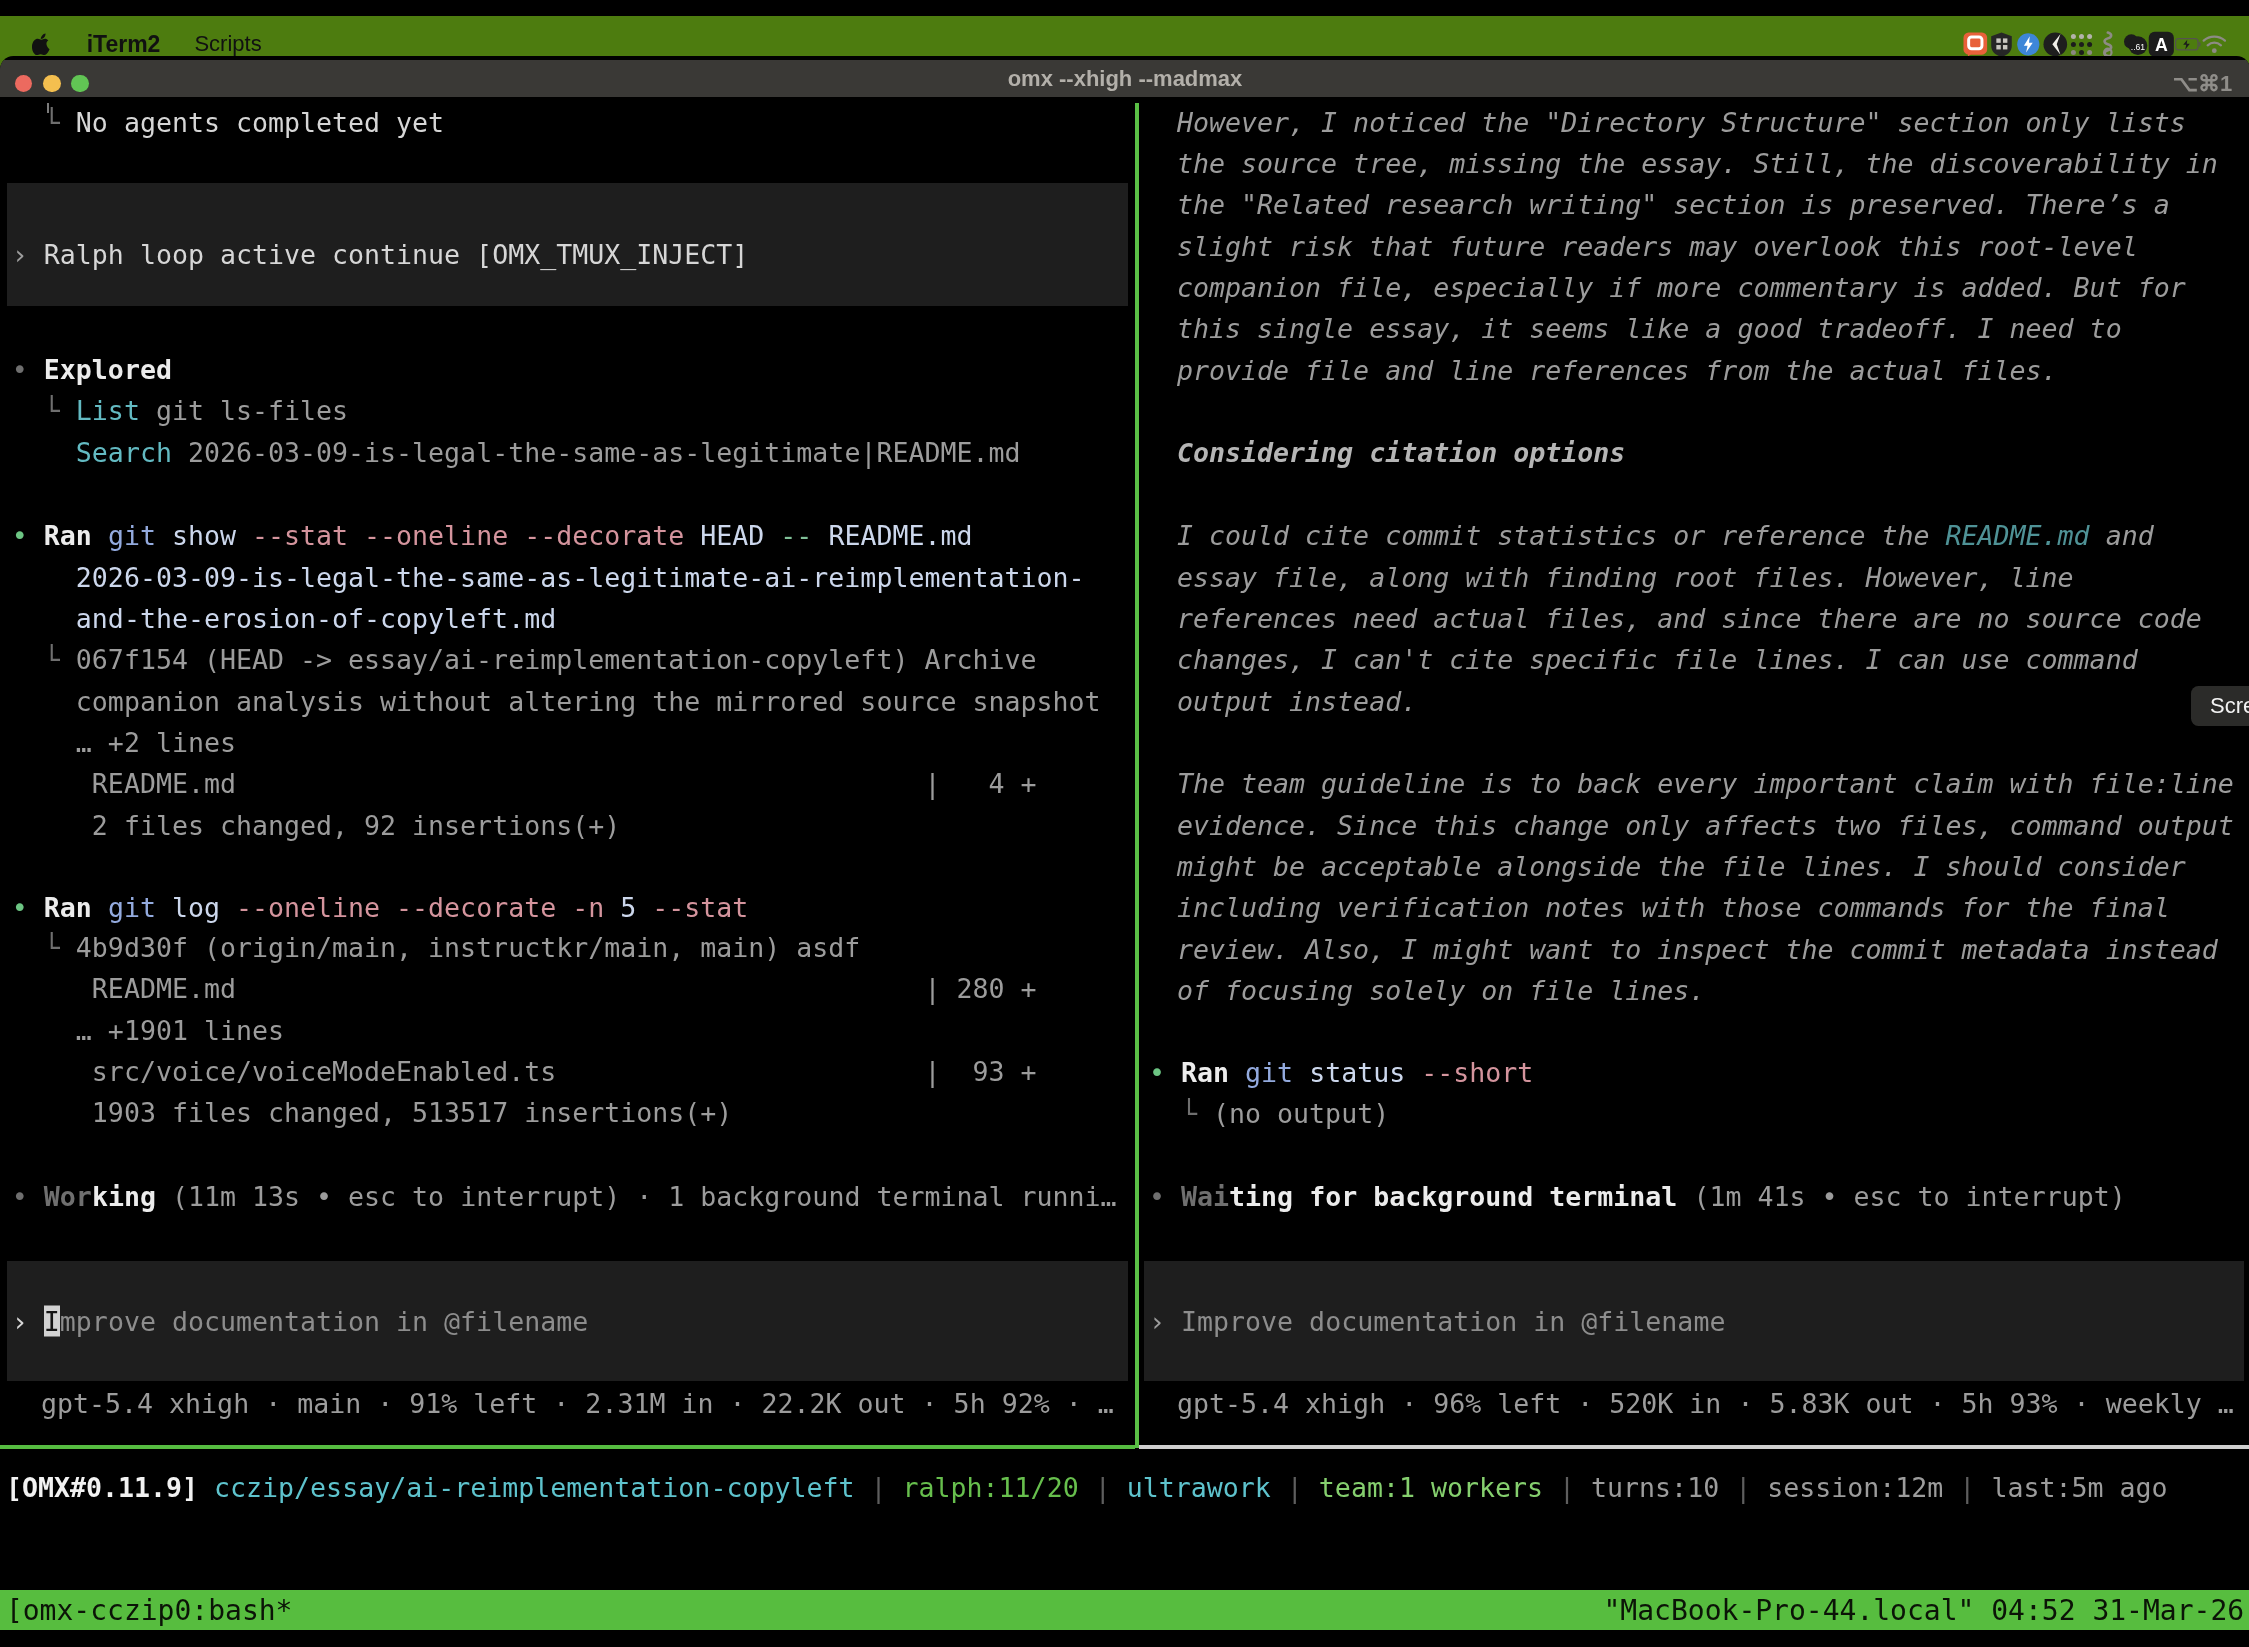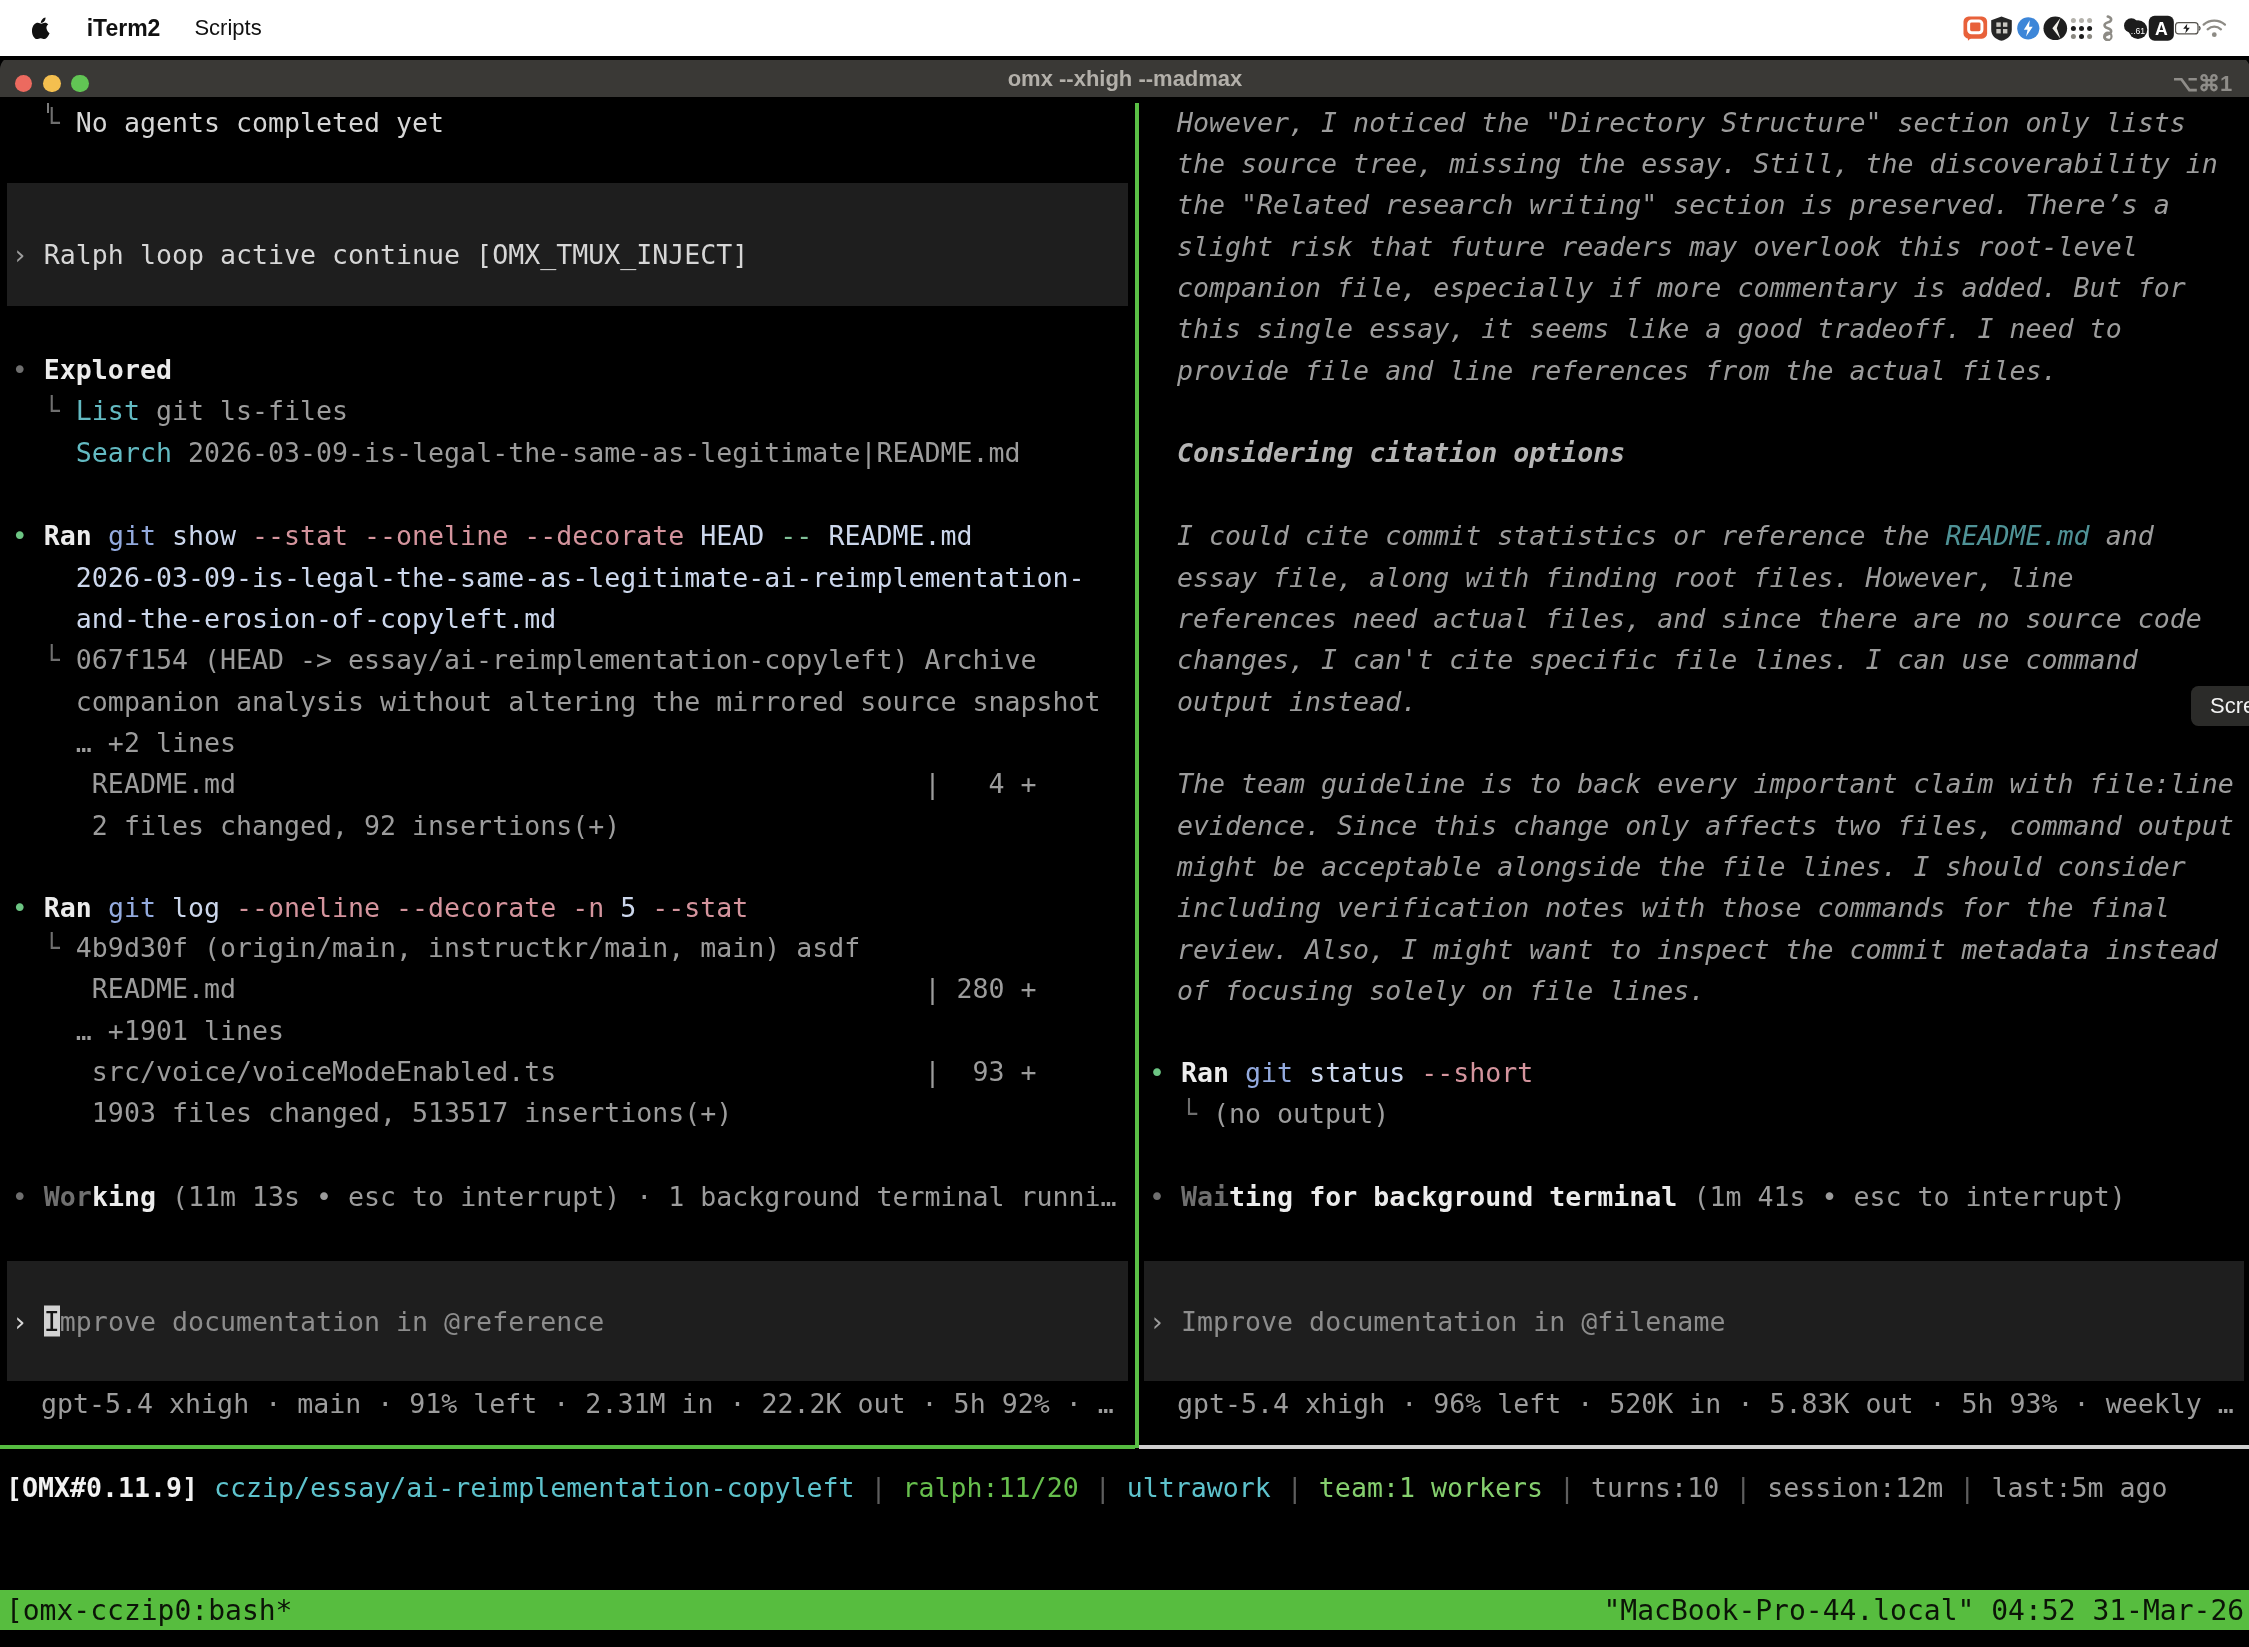--- a/index.html
+++ b/index.html
@@ -1,19 +1,19 @@
 <!DOCTYPE html>
 <html style="font-size:11.8px"><head>
 <meta charset="utf-8">
 <style>
   html,body{margin:0;padding:0;background:#000;width:2250px;height:1648px;overflow:hidden;}
   *{box-sizing:border-box;}
 
   
-  .menubar{position:absolute;left:0;top:0;width:2250px;height:56px;background:#ffffff;
+  .menubar{position:absolute;left:0;top:16px;width:2250px;height:56px;background:#4d7c0f;
     display:flex;align-items:center;justify-content:space-between;
     font-family:"Liberation Sans",sans-serif;color:#111;}
   .menubar-left{display:flex;align-items:center;padding-left:32px;gap:34px;}
   .apple{width:20.7px;height:23.6px;display:flex;align-items:center;}
   .menu-item{font-size:22px;white-space:nowrap;}
   .menu-item.app{font-weight:bold;font-size:23px;}
   .menubar-right{display:flex;align-items:center;padding-right:22px;}
   .sicon{width:26.6px;height:26.6px;display:flex;align-items:center;justify-content:center;position:relative;}
 
   
@@ -198,21 +198,21 @@
     <div class="tl" style="left: 11.8px; top: 742px;"><span class="c-d">    </span><span class="c-g">… +2 lines</span></div>
     <div class="tl" style="left: 11.8px; top: 783px;"><span class="c-d">     </span><span class="c-g">README.md                                           |   4 +</span></div>
     <div class="tl" style="left: 11.8px; top: 825px;"><span class="c-d">     </span><span class="c-g">2 files changed, 92 insertions(+)</span></div>
     <div class="tl" style="left: 11.8px; top: 907px;"><span class="c-gb">• </span><span class="c-b">Ran </span><span class="c-bl">git </span><span class="c-lt">log </span><span class="c-pk">--oneline --decorate </span><span class="c-pk">-n </span><span class="c-lt">5 </span><span class="c-pk">--stat</span></div>
     <div class="tl" style="left: 11.8px; top: 947px;"><span class="c-d">  └ </span><span class="c-g">4b9d30f (origin/main, instructkr/main, main) asdf</span></div>
     <div class="tl" style="left: 11.8px; top: 988px;"><span class="c-d">     </span><span class="c-g">README.md                                           | 280 +</span></div>
     <div class="tl" style="left: 11.8px; top: 1030px;"><span class="c-d">    </span><span class="c-g">… +1901 lines</span></div>
     <div class="tl" style="left: 11.8px; top: 1071px;"><span class="c-d">     </span><span class="c-g">src/voice/voiceModeEnabled.ts                       |  93 +</span></div>
     <div class="tl" style="left: 11.8px; top: 1112px;"><span class="c-d">     </span><span class="c-g">1903 files changed, 513517 insertions(+)</span></div>
     <div class="tl" style="left: 11.8px; top: 1196px;"><span class="c-d">• </span><span class="c-dimb">Wor</span><span class="c-b">king </span><span class="c-g">(11m 13s • esc to interrupt) · 1 background terminal runni…</span></div>
-    <div class="tl" style="left: 11.8px; top: 1321px;"><span class="c-w">› </span><span class="c-cur">I</span><span class="c-g2">mprove documentation in @reference</span></div>
+    <div class="tl" style="left: 11.8px; top: 1321px;"><span class="c-w">› </span><span class="c-cur">I</span><span class="c-g2">mprove documentation in @filename</span></div>
     <div class="tl" style="left: 41px; top: 1403px;"><span class="c-g">gpt-5.4 xhigh · main · 91% left · 2.31M in · 22.2K out · 5h 92% · …</span></div>
   </div>
 <div id="right-pane" style="position:absolute;left:0;top:0;width:2250px;height:1648px;pointer-events:none;">
     <div class="tl" style="left: 1177px; top: 122px;"><span class="c-it">However, I noticed the "Directory Structure" section only lists</span></div>
     <div class="tl" style="left: 1177px; top: 163px;"><span class="c-it">the source tree, missing the essay. Still, the discoverability in</span></div>
     <div class="tl" style="left: 1177px; top: 204px;"><span class="c-it">the "Related research writing" section is preserved. There’s a</span></div>
     <div class="tl" style="left: 1177px; top: 246px;"><span class="c-it">slight risk that future readers may overlook this root-level</span></div>
     <div class="tl" style="left: 1177px; top: 287px;"><span class="c-it">companion file, especially if more commentary is added. But for</span></div>
     <div class="tl" style="left: 1177px; top: 328px;"><span class="c-it">this single essay, it seems like a good tradeoff. I need to</span></div>
     <div class="tl" style="left: 1177px; top: 370px;"><span class="c-it">provide file and line references from the actual files.</span></div>

